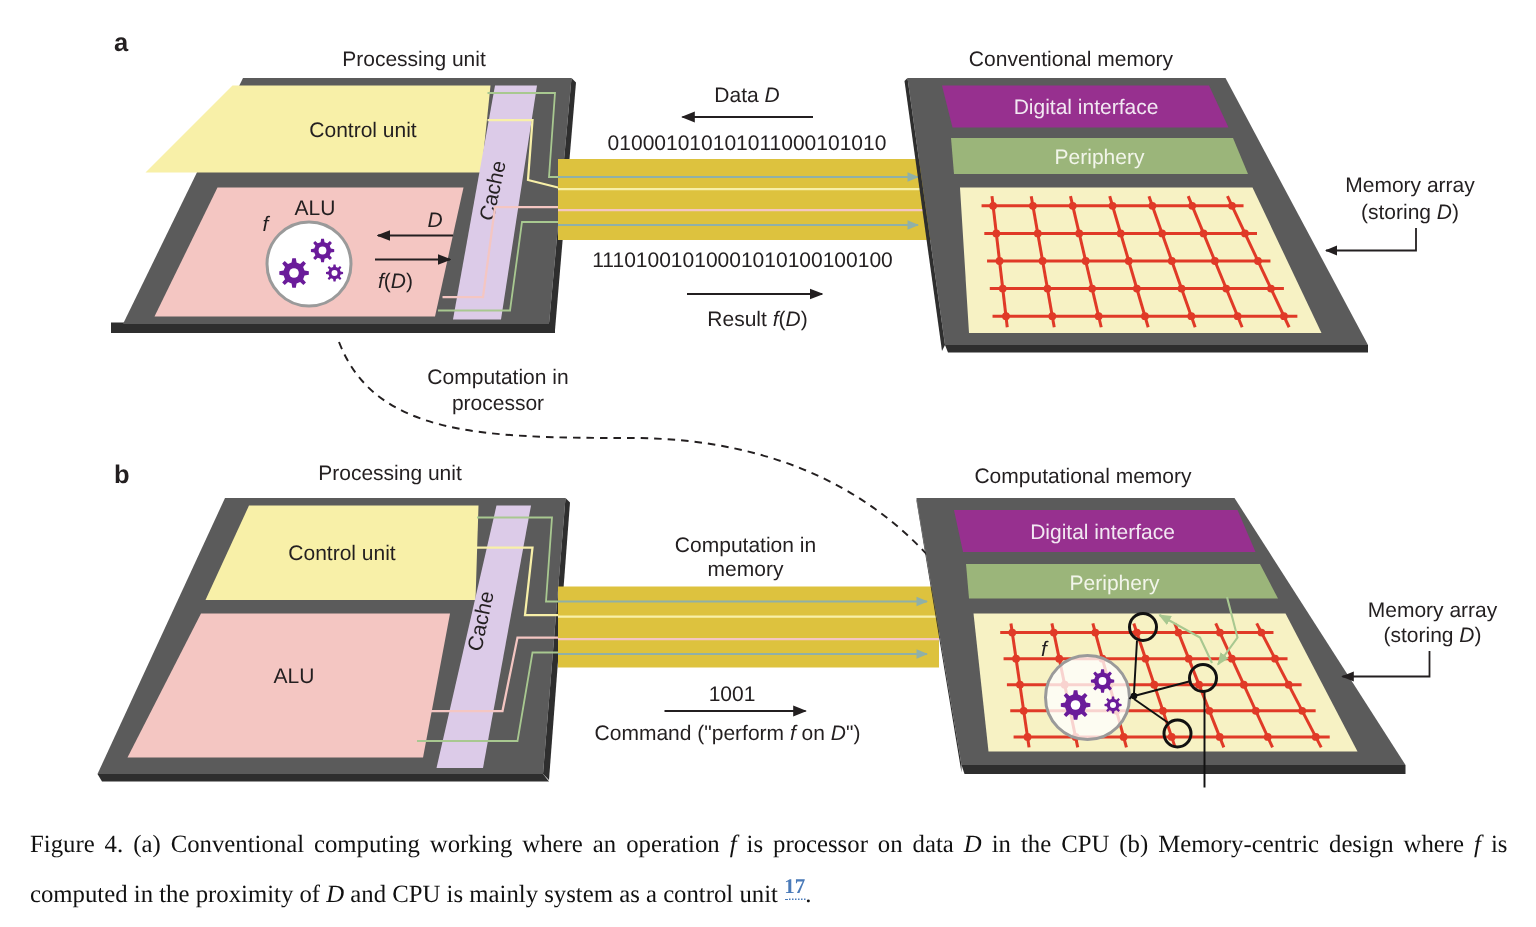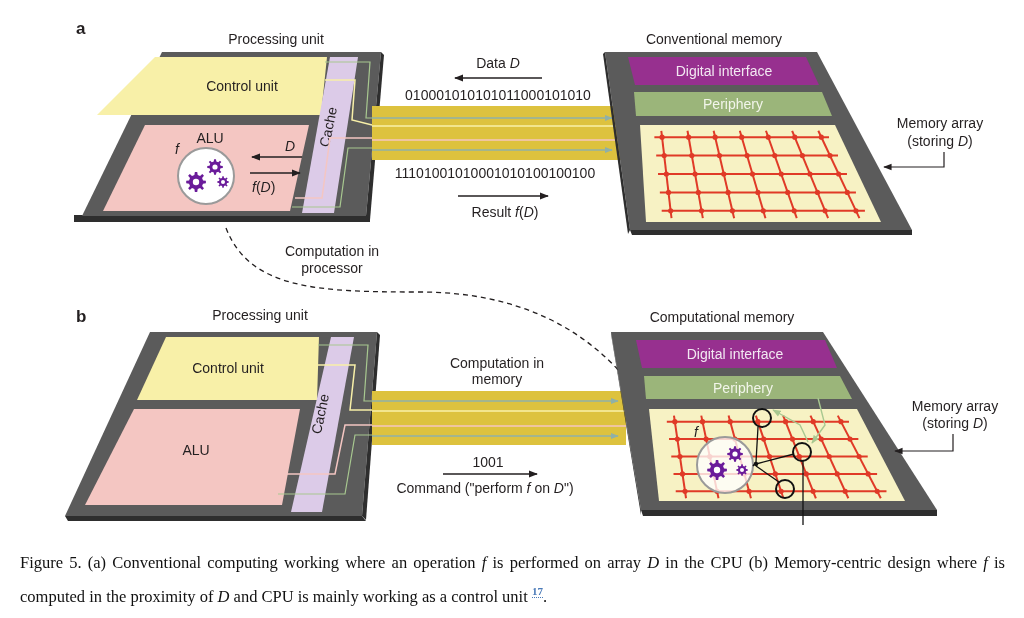--- a/index.html
+++ b/index.html
@@ -1,21 +1,21 @@
 <!DOCTYPE html>
 <html><head>
 <meta charset="utf-8">
 <style>
   html, body { margin:0; padding:0; background:#ffffff; }
   body { width:1024px; height:618px; position:relative; overflow:hidden; font-family:"Liberation Sans", sans-serif; }
   #fig { position:absolute; left:0; top:0; width:1024px; height:540px; }
   svg text { font-family:"Liberation Sans", sans-serif; fill:#231f20; }
   .caption { position:absolute; left:20px; top:548px; width:985px; font-family:"Liberation Serif", serif; font-size:16.5px; line-height:29px; color:#111; text-align:justify; }
   .caption i { font-style:italic; }
-  .ref { color:#4a7ab8; font-size:11px; vertical-align:super; border-bottom:1px dotted #4a7ab8; text-decoration:none;font-weight:bold; }
+  .ref { color:#4a7ab8; font-size:14px; vertical-align:super; border-bottom:1px dotted #4a7ab8; text-decoration:none;font-weight:bold; }
 </style>
 </head>
 <body>
 
 <svg id="fig" viewBox="0 0 1024 540" xmlns="http://www.w3.org/2000/svg">
   <defs>
     <marker id="arrK" viewBox="0 0 10 10" refX="9" refY="5" markerWidth="7" markerHeight="7" orient="auto">
         <path d="M0,1 L10,5 L0,9 z" fill="#231f20"></path>
       </marker>
     <marker id="arrG" viewBox="0 0 10 10" refX="9" refY="5" markerWidth="6" markerHeight="6" orient="auto">
@@ -267,13 +267,13 @@
       <line x1="779" y1="482" x2="756" y2="466" stroke="#111" stroke-width="1.3"></line>
       <circle cx="756" cy="464" r="2.2" fill="#111"></circle>
       <line x1="803" y1="461" x2="803" y2="525" stroke="#111" stroke-width="1.3"></line>
     </g>
     <text x="955" y="411" font-size="14" text-anchor="middle">Memory array</text>
     <text x="955" y="428" font-size="14" text-anchor="middle">(storing <tspan font-style="italic">D</tspan>)</text>
     <polyline points="953,434 953,451 895,451" fill="none" stroke="#231f20" stroke-width="1.2" marker-end="url(#arrK)"></polyline>
   </g>
 </svg>
 
-<div class="caption"><span>Figure 5.</span><span> (a) Conventional computing working where an operation </span><i>f</i><span> is performed on array </span><i>D</i><span> in the CPU (b) Memory-centric design where </span><i>f</i><span> is computed in the proximity of </span><i>D</i><span> and CPU is mainly working as a control unit </span><a class="ref">17</a><span>.</span></div>
+<div class="caption"><span>Figure 4.</span><span> (a) Conventional computing working where an operation </span><i>f</i><span> is processor on data </span><i>D</i><span> in the CPU (b) Memory-centric design where </span><i>f</i><span> is computed in the proximity of </span><i>D</i><span> and CPU is mainly system as a control unit </span><a class="ref">17</a><span>.</span></div>
 
 </body></html>

